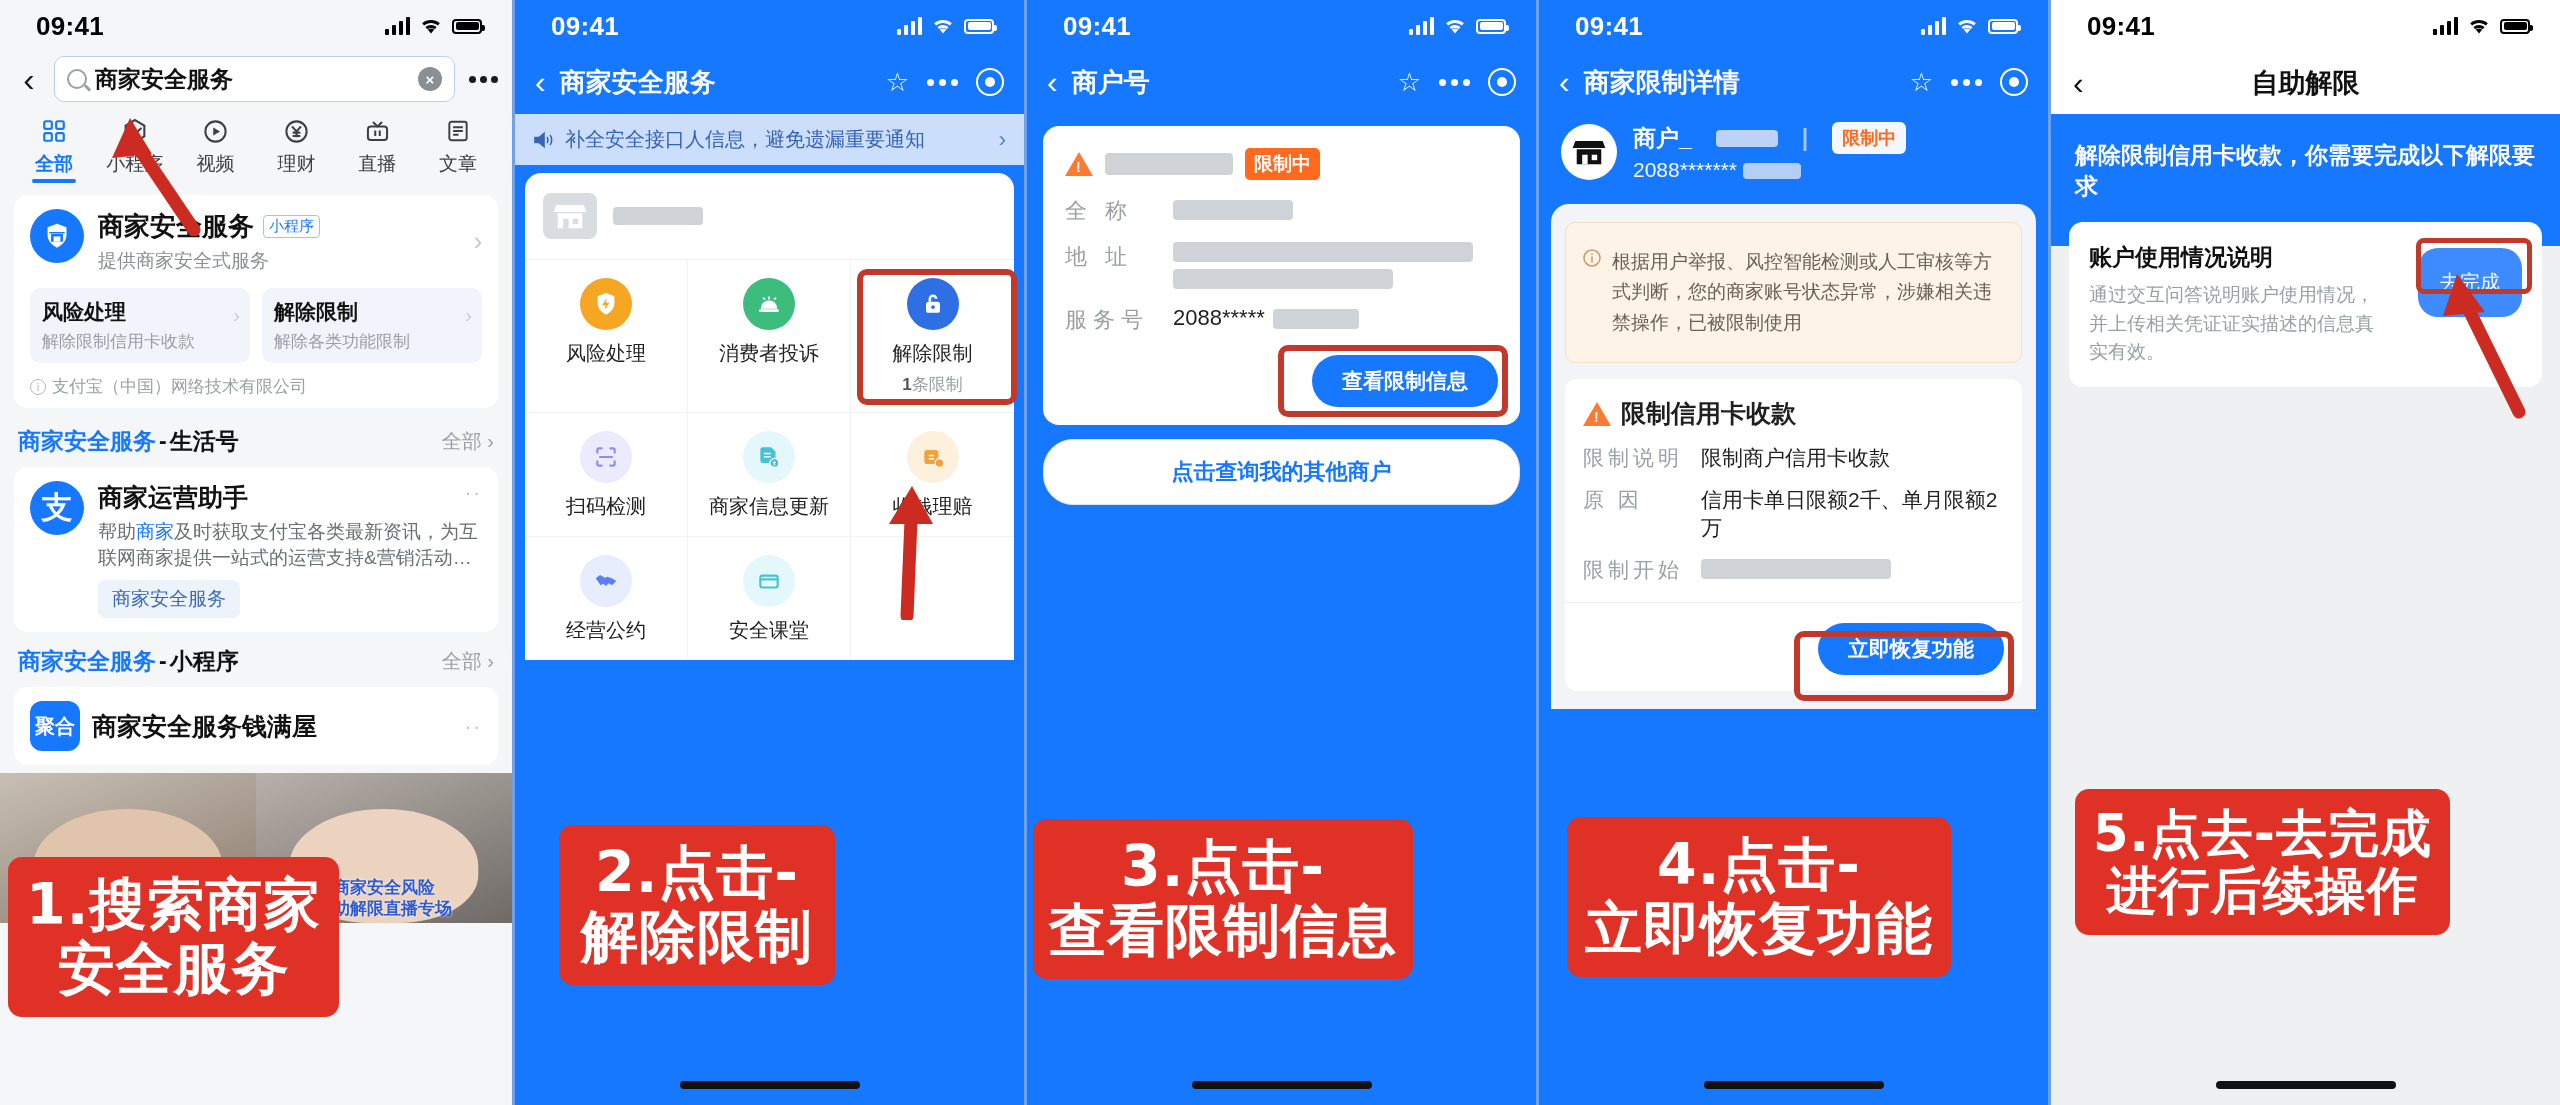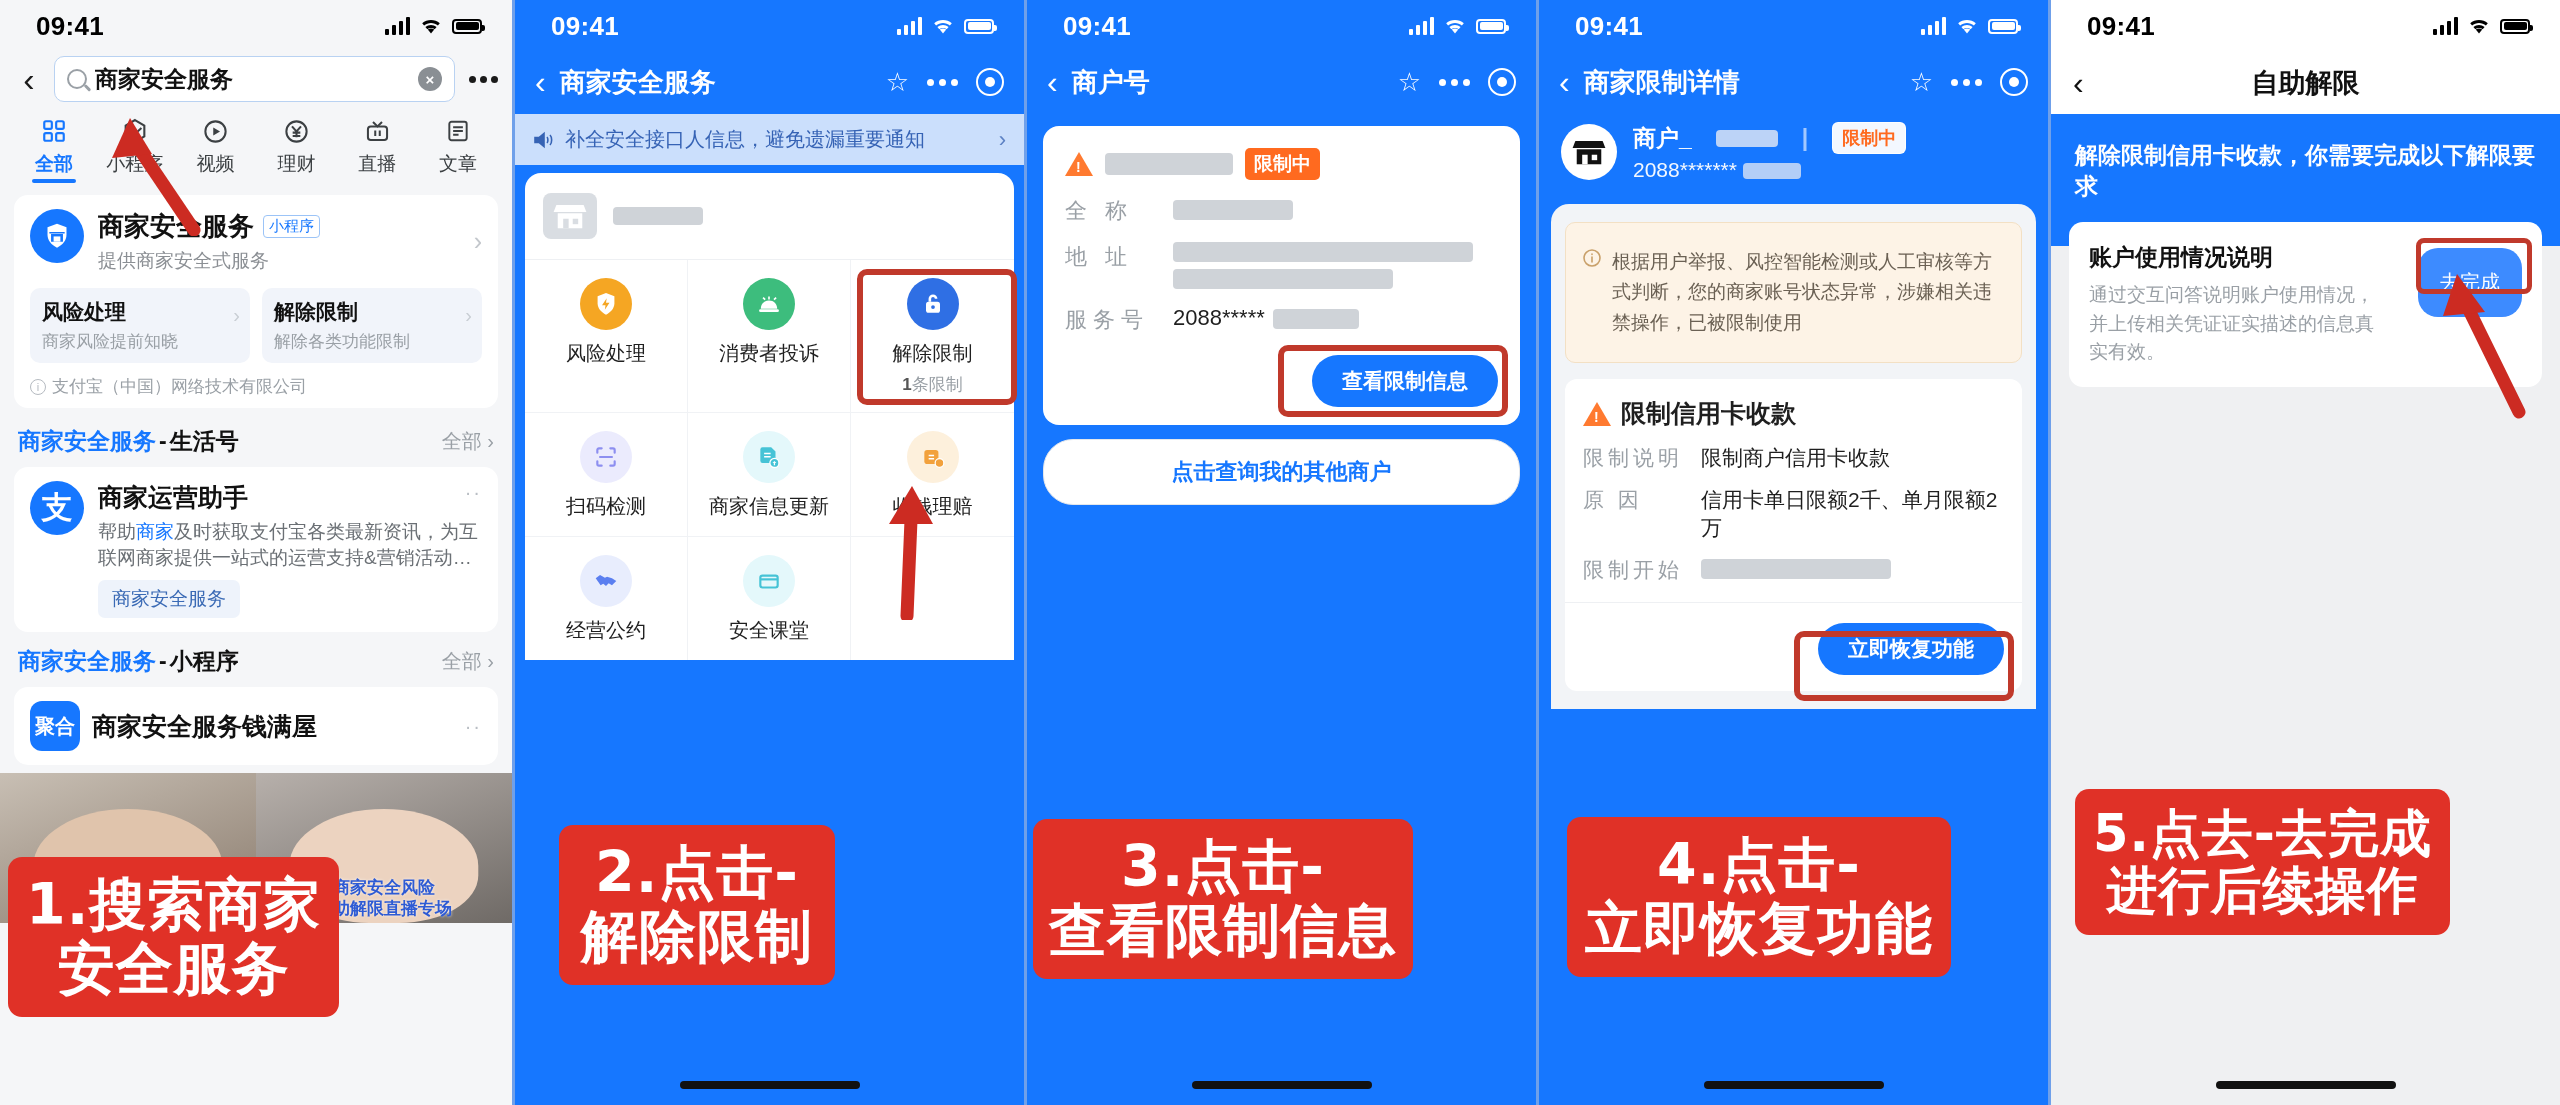--- a/index.html
+++ b/index.html
@@ -335,21 +335,21 @@
             <span>商家安全服务</span>
             <span class="minibadge">小程序</span>
           </div>
           <div class="appdesc">提供商家安全式服务</div>
         </div>
         <span class="chev-r">›</span>
       </div>
       <div class="twocol">
         <div class="subcard">
           <div class="t">风险处理</div>
-          <div class="d">商家风险提前知晓</div>
+          <div class="d">解除限制信用卡收款</div>
           <span class="c">›</span>
         </div>
         <div class="subcard">
           <div class="t">解除限制</div>
           <div class="d">解除各类功能限制</div>
           <span class="c">›</span>
         </div>
       </div>
       <div class="legal">
         <i class="icirc">i</i>

